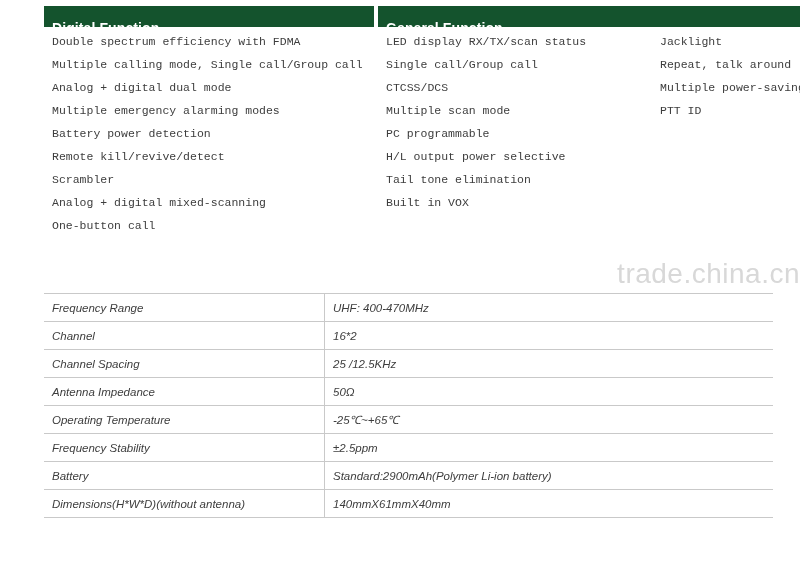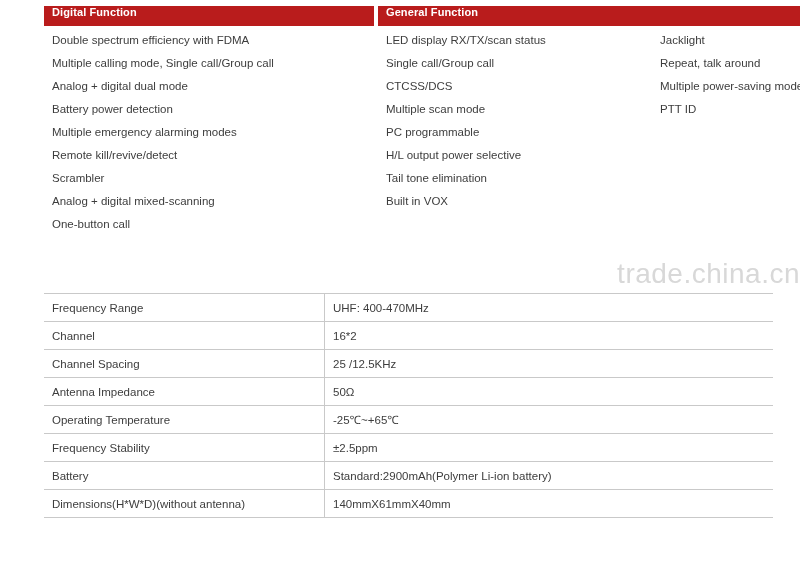--- a/index.html
+++ b/index.html
@@ -25,43 +25,44 @@
 
   
   .feature-block {
     display: flex;
     gap: 0;
   }
   .feature-col-left { width: 330px; flex: none; }
   .feature-col-right { width: 460px; flex: none; }
 
   .section-header {
-    background: #b91c1c;
+    background: #14532d;
     color: #ffffff;
-    font-size: 11px;
+    font-size: 14px;
     font-weight: bold;
-    padding: 0 0 5px 8px;
+    padding: 16px 0 5px 8px;
     letter-spacing: 0.1px;
     height: 20px;
     box-sizing: border-box;
     line-height: 12px;
   }
   .hdr-gap { width: 4px; flex: none; }
 
   .feature-list {
     margin: 0;
     padding: 0;
     list-style: none;
   }
   .feature-list li {
     font-size: 11.5px;
     color: #3d3d3d;
     padding: 6px 0 0 8px;
     line-height: 17px;
     white-space: nowrap;
+    font-family: Liberation Mono, monospace;
   }
   .two-col-lists {
     display: flex;
     justify-content: space-between;
   }
   .sub-col-a { width: 196px; flex: none; }
   .sub-col-b { width: 186px; flex: none; }
 
   
   .watermark {
@@ -84,20 +85,21 @@
     top: 293px;
     width: 712px;
   }
   table.spec {
     border-collapse: collapse;
     width: 100%;
     table-layout: fixed;
   }
   table.spec tr {
     height: 28px;
+    font-style: italic;
   }
   table.spec td {
     font-size: 11.5px;
     color: #3d3d3d;
     border-bottom: 1px solid #c9c9c9;
     padding: 0 0 0 8px;
     vertical-align: middle;
     white-space: nowrap;
   }
   table.spec tr:first-child td {
@@ -126,22 +128,22 @@
     </div>
   </div>
 
   <div class="feature-block">
 
     <div class="feature-col-left">
       <ul class="feature-list">
         <li>Double spectrum efficiency with FDMA</li>
         <li>Multiple calling mode, Single call/Group call</li>
         <li>Analog + digital dual mode</li>
+        <li>Multiple emergency alarming modes</li>
         <li>Battery power detection</li>
-        <li>Multiple emergency alarming modes</li>
         <li>Remote kill/revive/detect</li>
         <li>Scrambler</li>
         <li>Analog + digital mixed-scanning</li>
         <li>One-button call</li>
       </ul>
     </div>
 
     <div class="hdr-gap"></div>
 
     <div class="feature-col-right">

